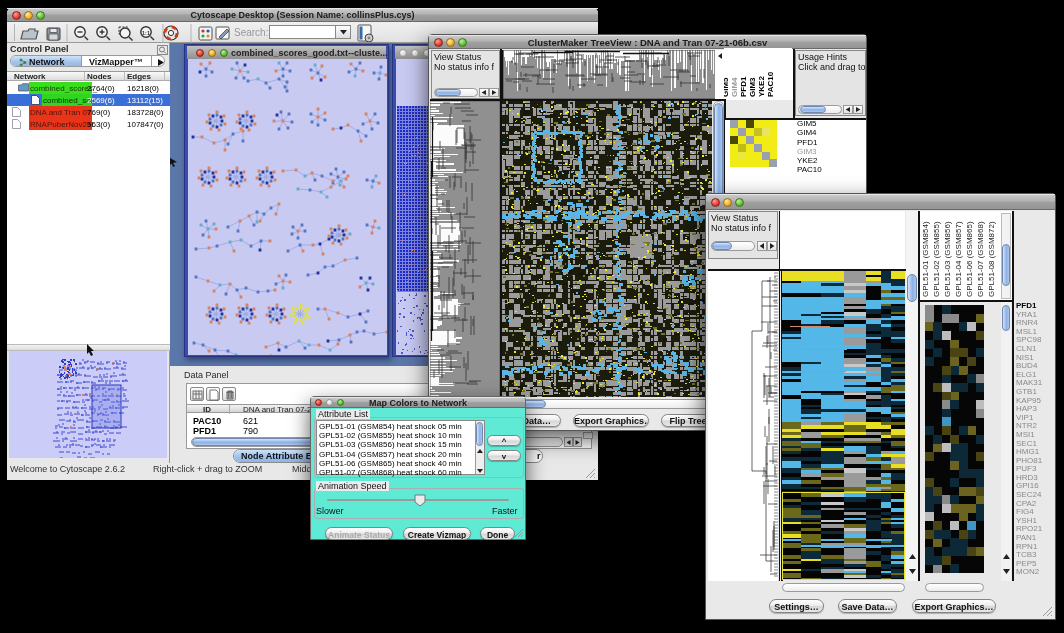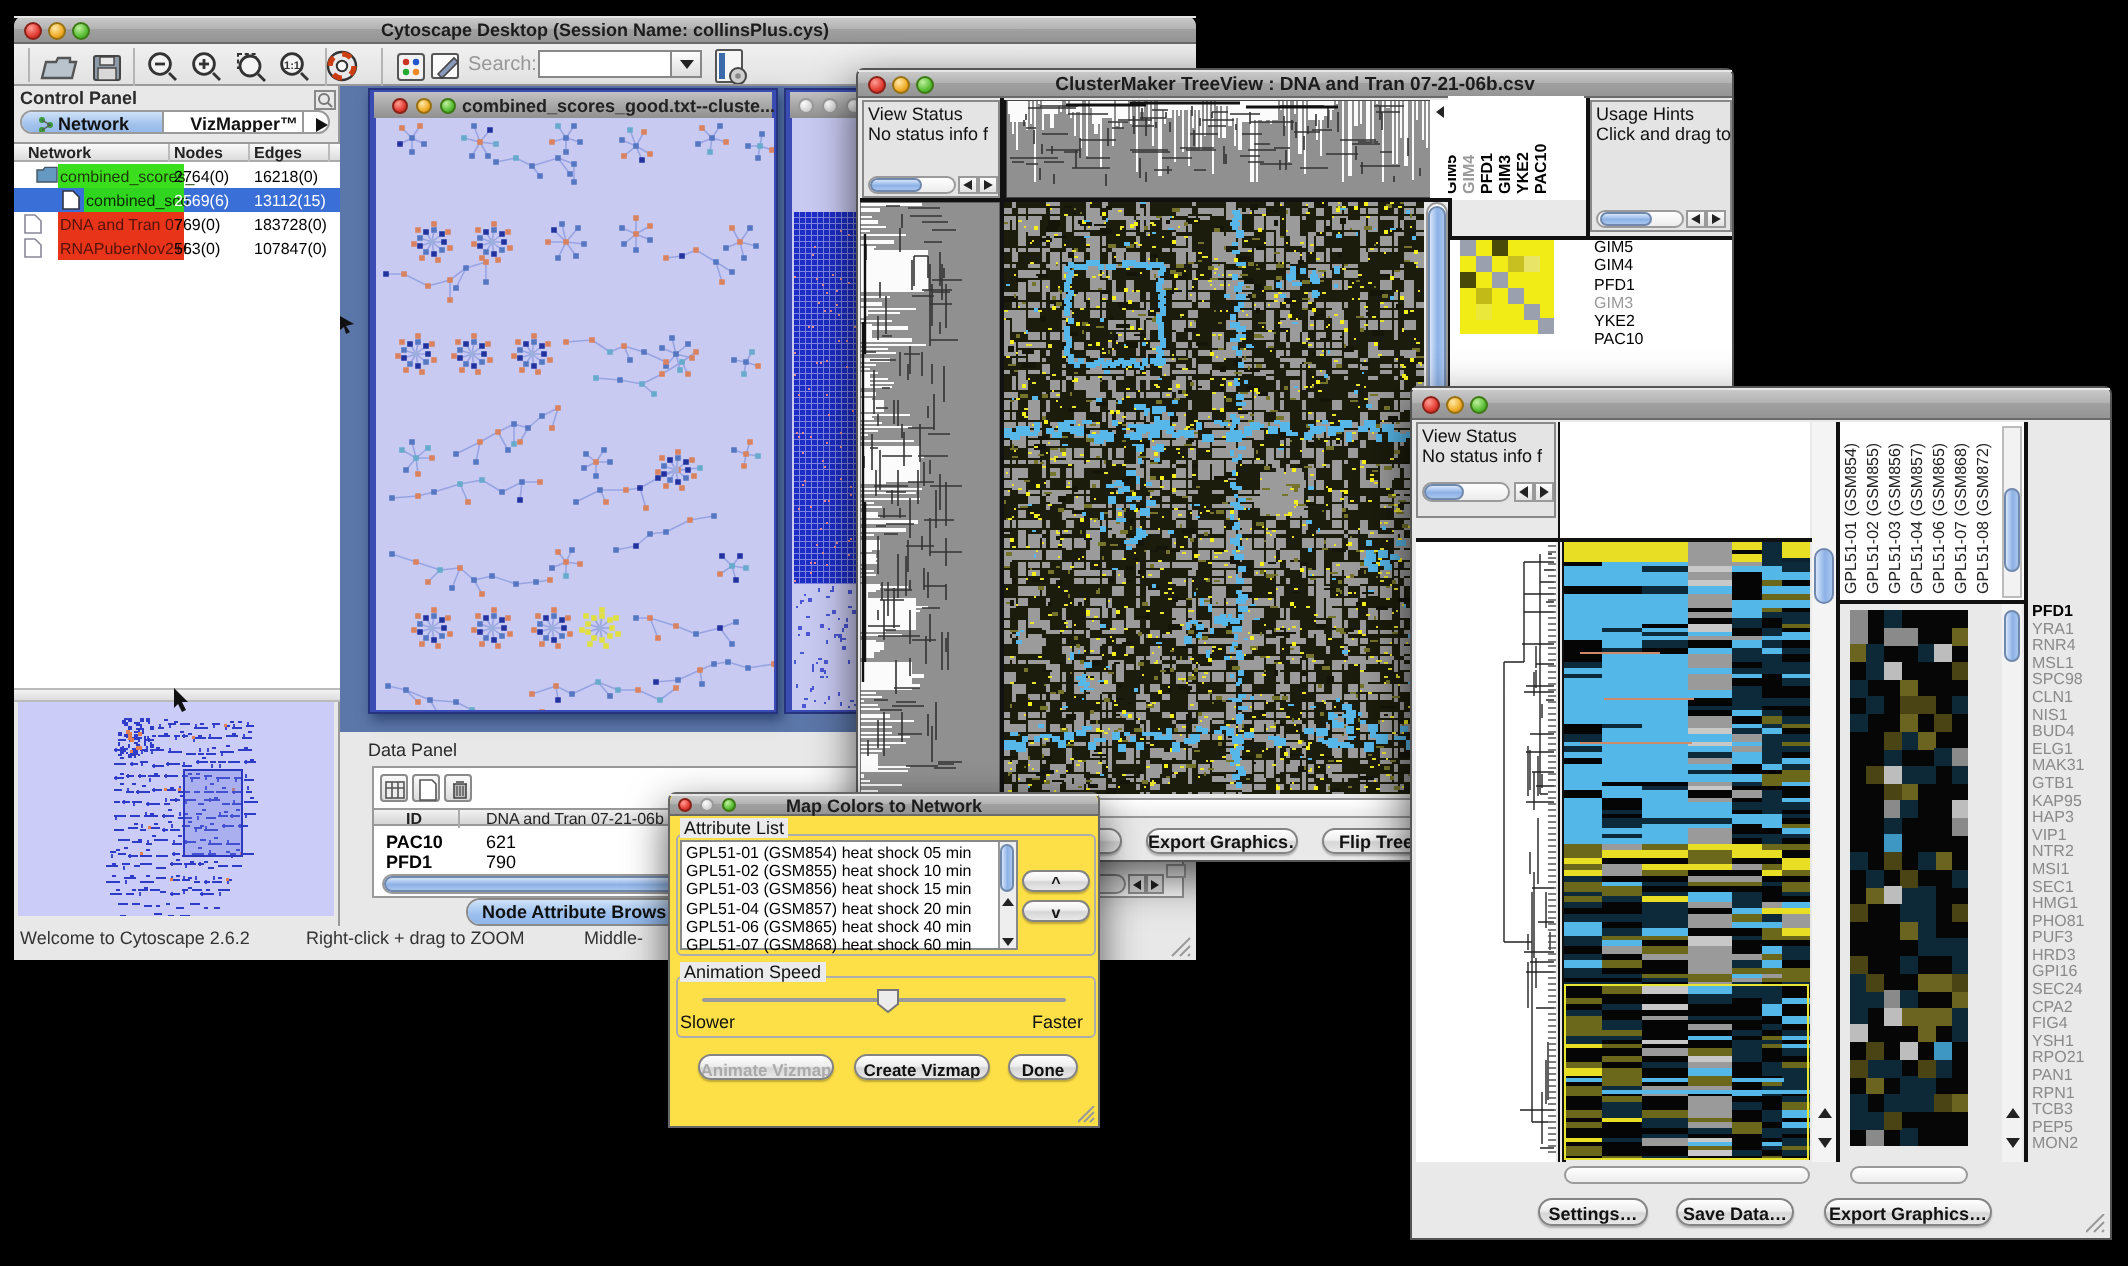--- a/index.html
+++ b/index.html
@@ -117,21 +117,21 @@
       <div class="abs" style="left:0;top:0;width:70px;height:12px;background:linear-gradient(#cfe2f8,#a3c3ec 50%,#8fb4e6)"></div>
       <div class="abs" style="left:70px;top:0;width:1px;height:12px;background:#9a9a9a"></div>
       <div class="abs" style="left:140px;top:0;width:1px;height:12px;background:#9a9a9a"></div>
       <svg class="abs" style="left:8px;top:2px" width="8" height="9">
           <circle cx="2" cy="2" r="1.5" fill="#3a9a3a"></circle>
           <circle cx="2" cy="7" r="1.5" fill="#3a9a3a"></circle>
           <circle cx="6" cy="4.5" r="1.5" fill="#3a9a3a"></circle>
           <path d="M2 2 L6 4.5 L2 7" stroke="#555" stroke-width="0.7" fill="none"></path>
         </svg>
       <div class="abs t9" style="left:18px;top:1px;font-weight:bold;color:#111">Network</div>
-      <div class="abs t9" style="left:78px;top:1px;width:60px;text-align:right;font-weight:bold;color:#111">VizMapper™</div>
+      <div class="abs t9" style="left:78px;top:1px;width:60px;text-align:left;font-weight:bold;color:#111">VizMapper™</div>
       <svg class="abs" style="left:146px;top:3px" width="8" height="8">
           <path d="M1 0 l6 3.5 L1 7z" fill="#111"></path>
         </svg>
     </div>
 
     <div class="abs" style="left:0;top:28px;width:163px;height:273px;background:#fff;border-top:1px solid #9a9a9a">
       <div class="abs" style="left:0;top:0;width:163px;height:9px;background:linear-gradient(#fafafa,#dcdcdc);border-bottom:1px solid #aaa">
         <div class="abs t8" style="left:7px;top:0px;font-weight:bold;color:#222">Network</div>
         <div class="abs t8" style="left:80px;top:0px;font-weight:bold;color:#222">Nodes</div>
         <div class="abs t8" style="left:120px;top:0px;font-weight:bold;color:#222">Edges</div>
@@ -421,21 +421,21 @@
       <text x="4" y="49" transform="rotate(-90 4 49)">GIM5</text>
       <text x="13" y="49" transform="rotate(-90 13 49)" fill="#999">GIM4</text>
       <text x="22" y="49" transform="rotate(-90 22 49)">PFD1</text>
       <text x="31" y="49" transform="rotate(-90 31 49)">GIM3</text>
       <text x="40" y="49" transform="rotate(-90 40 49)">YKE2</text>
       <text x="49" y="49" transform="rotate(-90 49 49)">PAC10</text>
     </g>
   </svg>
 </div>
 
-<div class="abs" style="left:334px;top:396px;width:216px;height:168px;background:#fde047;border:1px solid #666;border-radius:4px 4px 0 0;box-shadow:0 8px 20px rgba(0,0,0,0.65)">
+<div class="abs" style="left:310px;top:396px;width:216px;height:144px;background:#5eead4;border:1px solid #666;border-radius:4px 4px 0 0;box-shadow:0 8px 20px rgba(0,0,0,0.65)">
   <div class="tbar" style="height:11px;border-radius:4px 4px 0 0">
     <div class="lt r" style="left:4px;top:1.5px;width:7px;height:7px"></div>
     <div class="lt w" style="left:15px;top:1.5px;width:7px;height:7px"></div>
     <div class="lt g" style="left:26px;top:1.5px;width:7px;height:7px"></div>
     <div class="ttl t9" style="top:1px">Map Colors to Network</div>
   </div>
   <div class="gbox" style="left:3px;top:20px;width:210px;height:61px"></div>
   <div class="abs t9" style="left:5px;top:12px;color:#111;background:#ebebeb;padding:0 2px">Attribute List</div>
   <div class="abs" style="left:5px;top:23px;width:169px;height:55px;background:#fff;border:1px solid #888">
     <div class="abs t8" style="left:2px;top:1px;color:#000;line-height:9.2px;white-space:nowrap">GPL51-01 (GSM854) heat shock 05 min<br>GPL51-02 (GSM855) heat shock 10 min<br>GPL51-03 (GSM856) heat shock 15 min<br>GPL51-04 (GSM857) heat shock 20 min<br>GPL51-06 (GSM865) heat shock 40 min<br>GPL51-07 (GSM868) heat shock 60 min</div>
@@ -448,21 +448,21 @@
   <div class="btn t8" style="left:176px;top:38px;width:34px;height:11px;padding-top:1px">^</div>
   <div class="btn t8" style="left:176px;top:53px;width:34px;height:11px;padding-top:1px">v</div>
   <div class="gbox" style="left:3px;top:91px;width:210px;height:31px"></div>
   <div class="abs t9" style="left:5px;top:84px;color:#111;background:#ebebeb;padding:0 2px">Animation Speed</div>
   <div class="abs" style="left:16px;top:102px;width:182px;height:2px;background:#9a9a9a;border-radius:2px"></div>
   <svg class="abs" style="left:103px;top:97px" width="12" height="13">
       <path d="M1 1h10v7l-5 4-5-4z" fill="#ececec" stroke="#777"></path>
     </svg>
   <div class="abs t9" style="left:5px;top:109px;color:#111">Slower</div>
   <div class="abs t9" style="left:181px;top:109px;color:#111">Faster</div>
-  <div class="btn" style="left:14px;top:130px;width:68px;height:13px;padding-top:2px;color:#aaa;font-size:8.5px">Animate Vizmap</div>
+  <div class="btn" style="left:14px;top:130px;width:68px;height:13px;padding-top:2px;color:#aaa;font-size:8.5px">Animate Status</div>
   <div class="btn" style="left:92px;top:130px;width:68px;height:13px;padding-top:2px;font-size:8.5px">Create Vizmap</div>
   <div class="btn" style="left:169px;top:130px;width:35px;height:13px;padding-top:2px;font-size:8.5px">Done</div>
   <svg class="abs" style="right:1px;bottom:1px" width="9" height="9">
       <path d="M8 0 0 8M8 3 3 8M8 6 6 8" stroke="#999" stroke-width="1"></path>
     </svg>
 </div>
 
 <div class="abs" style="left:705px;top:193px;width:351px;height:427px;background:#e9e9e9;border:1px solid #555;border-radius:4px 4px 0 0;box-shadow:0 10px 24px rgba(0,0,0,0.7)">
   <div class="tbar" style="height:16px;border-radius:4px 4px 0 0">
     <div class="lt r" style="left:5px;top:3.5px"></div>

